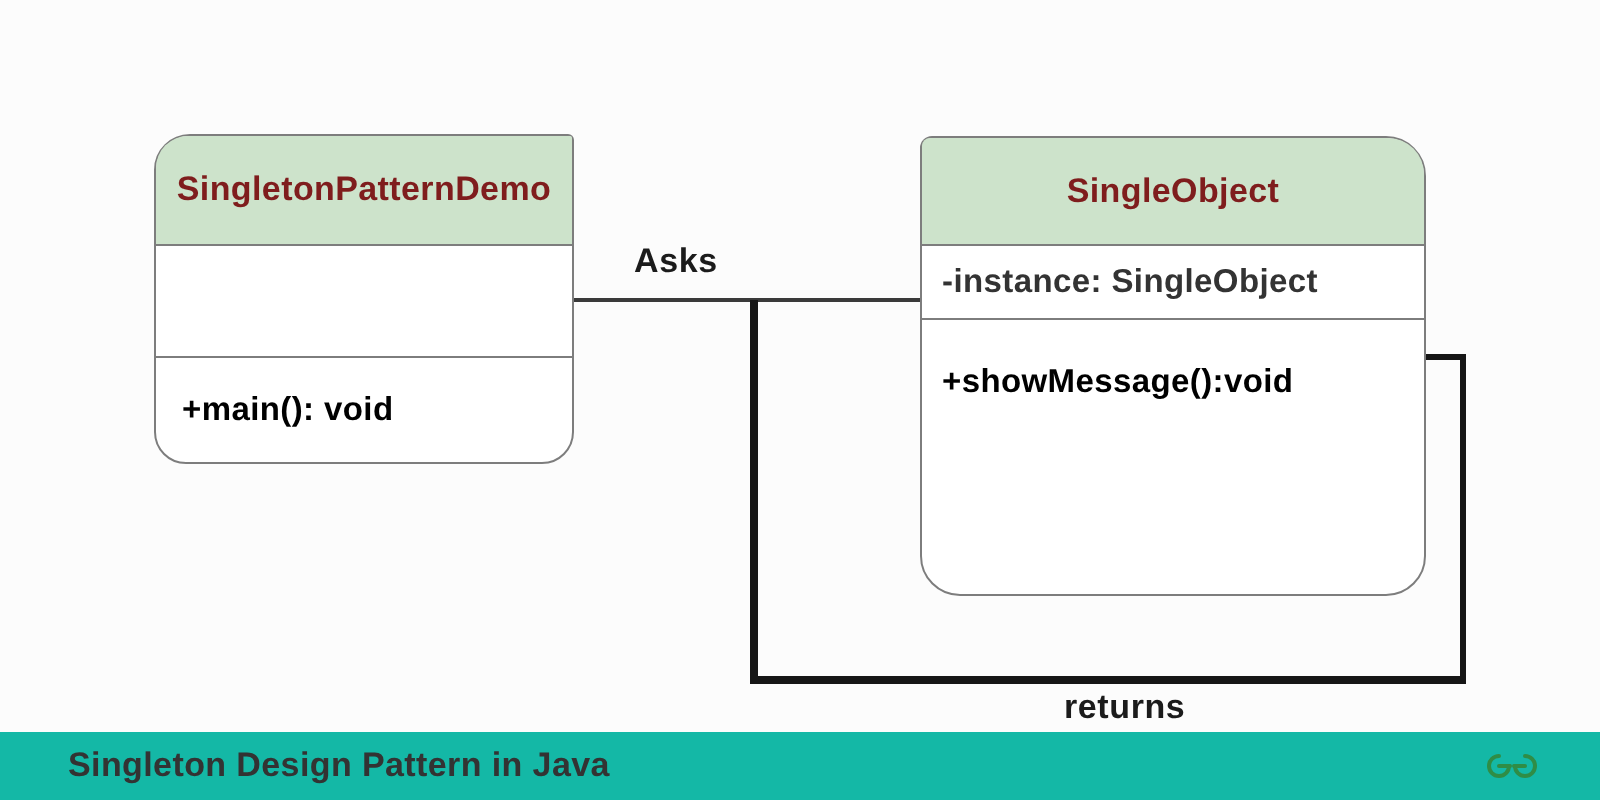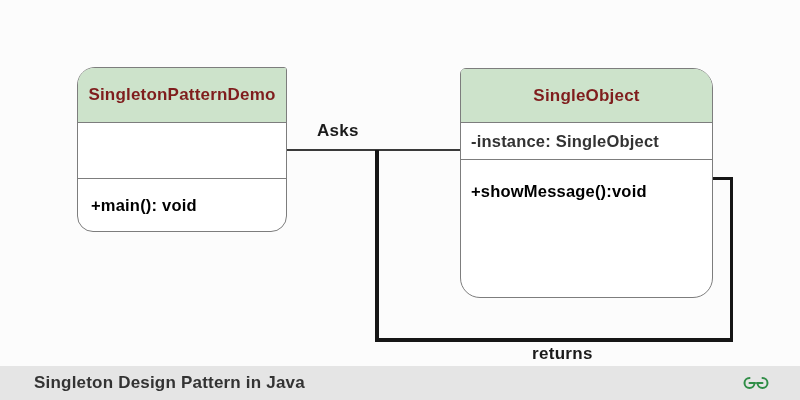--- a/index.html
+++ b/index.html
@@ -94,21 +94,21 @@
     color: #1b1b1b;
     letter-spacing: 0.3px;
   }
   .edge-label.asks    { left: 317px; top: 121px; }
   .edge-label.returns { left: 532px; top: 312px; margin-top: 32px; }
   
   .footer {
     position: absolute;
     left: 0; top: 366px;
     width: 800px; height: 34px;
-    background: #e5e5e5;
+    background: #14b8a6;
     display: flex;
     align-items: center;
   }
   .footer-caption {
     margin-left: 34px;
     font-size: 17px;
     font-weight: 700;
     color: #333333;
     letter-spacing: 0.2px;
   }

